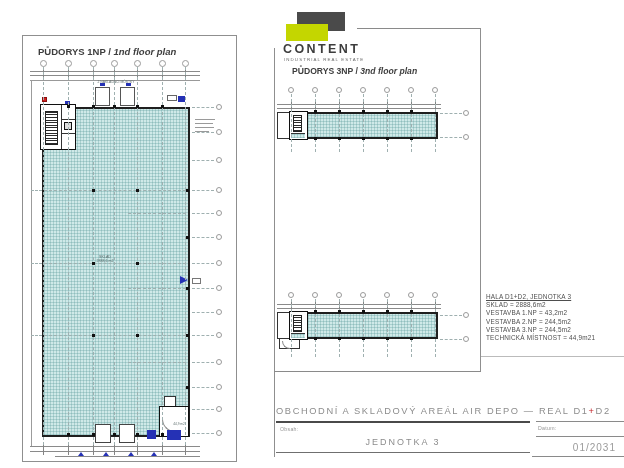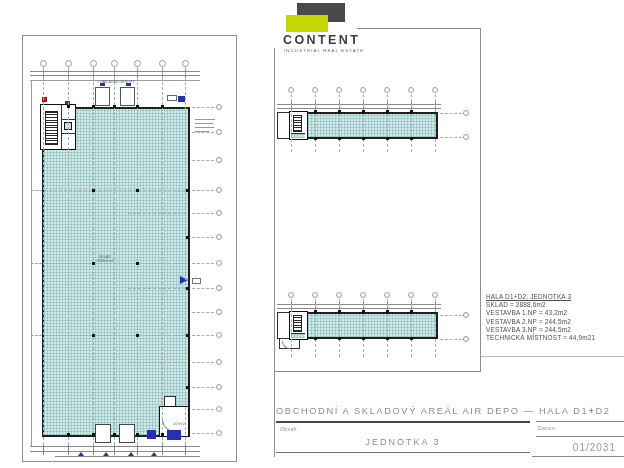--- a/index.html
+++ b/index.html
@@ -24,20 +24,25 @@
   .stairs{background:repeating-linear-gradient(0deg,#2a2a2a 0 1px,transparent 1px 2.6px);border:1px solid #222}
   .arc{border-left:1px solid #8a8a8a;border-bottom:1px solid #8a8a8a;border-bottom-left-radius:100%}
 </style>
 </head>
 <body>
 
 <div id="canvas">
 
   <div class="abs frame" style="left:22px;top:35px;width:215px;height:427px"></div>
 
+  <div class="abs plan-title" style="left:38px;top:46px;font-size:9.5px">
+    <span>PŮDORYS 1NP</span>
+    <span>/</span>
+    <i>1nd floor plan</i>
+  </div>
 
   <div class="abs hline" style="left:30px;top:80px;width:170px;border-top-color:#999"></div>
   <div class="abs" style="left:31px;top:80px;width:0;height:366px;border-left:1px solid #9c9c9c"></div>
   <div class="abs tinytext" style="left:85px;top:81px;width:62px;font-size:3.4px">2 NAKLÁDACÍ MŮSTKY</div>
   <div class="abs" style="left:95px;top:87px;width:15px;height:19px;border:1px solid #555;background:#fff"></div>
   <div class="abs" style="left:120px;top:87px;width:15px;height:19px;border:1px solid #555;background:#fff"></div>
   <div class="abs" style="left:100px;top:83px;width:5px;height:3px;background:#2531b5"></div>
   <div class="abs" style="left:126px;top:83px;width:5px;height:3px;background:#2531b5"></div>
   <div class="abs" style="left:42px;top:97px;width:5px;height:5px;background:#cf1f1f;border:1px solid #8d0f0f"></div>
   <div class="abs" style="left:65px;top:101px;width:5px;height:5px;background:#2531b5"></div>
@@ -77,32 +82,37 @@
   <div class="abs" style="left:119px;top:424px;width:16px;height:19px;border:1px solid #444;background:#fff;z-index:4"></div>
   <div class="abs" style="left:147px;top:430px;width:9px;height:9px;background:#2531b5;z-index:5"></div>
   <div class="abs" style="left:167px;top:430px;width:14px;height:10px;background:#2531b5;z-index:5"></div>
 
   <div class="abs hline" style="left:30px;top:71px;width:170px"></div>
   <div class="abs hline" style="left:30px;top:75px;width:170px"></div>
   <div class="abs hline" style="left:30px;top:446px;width:170px"></div>
   <div class="abs hline" style="left:30px;top:451px;width:170px"></div>
   <div class="abs hline" style="left:55px;top:456px;width:145px"></div>
 
-  <div class="abs" style="left:283px;top:0;width:90px;height:55px">
+  <div class="abs" style="left:283px;top:9px;width:90px;height:55px">
     <div class="abs" style="left:14px;top:3px;width:48px;height:19px;background:#4a4a4a"></div>
     <div class="abs" style="left:3px;top:15px;width:42px;height:17px;background:#c4d600"></div>
     <div class="abs" style="left:0;top:33px;font-size:12.5px;font-weight:bold;letter-spacing:2.4px;color:#3d3d3d">CONTENT</div>
     <div class="abs" style="left:1px;top:48px;font-size:4.4px;letter-spacing:1.1px;color:#6a6a6a;white-space:nowrap">INDUSTRIAL REAL ESTATE</div>
   </div>
 
   <div class="abs hline" style="left:357px;top:28px;width:124px"></div>
   <div class="abs" style="left:274px;top:48px;width:0;height:409px;border-left:1px solid #8f8f8f"></div>
   <div class="abs" style="left:480px;top:28px;width:0;height:344px;border-left:1px solid #8f8f8f"></div>
   <div class="abs hline" style="left:274px;top:371px;width:207px"></div>
 
+  <div class="abs plan-title" style="left:292px;top:66px;font-size:8.6px">
+    <span>PŮDORYS 3NP</span>
+    <span>/</span>
+    <i>3nd floor plan</i>
+  </div>
   <div class="abs hline" style="left:277px;top:104px;width:164px"></div>
   <div class="abs hline" style="left:277px;top:108px;width:164px"></div>
   <div class="abs" style="left:277px;top:112px;width:13px;height:27px;border:1px solid #333;background:#fff"></div>
   <div class="abs teal" style="left:306px;top:112px;width:132px;height:27px;border:2px solid #1f1f1f"></div>
   <div class="abs" style="left:289px;top:111px;width:19px;height:29px;background:#fff;border:1.5px solid #101010;z-index:3">
     <div class="abs stairs" style="left:3px;top:3px;width:9px;height:17px"></div>
     <div class="abs teal" style="left:1px;top:21px;width:14px;height:5px;border-top:1px solid #333"></div>
   </div>
 
   <div class="abs hline" style="left:277px;top:304px;width:164px"></div>
@@ -121,21 +131,21 @@
     <div class="hd">HALA D1+D2, JEDNOTKA 3</div>
     <div>SKLAD = 2888,6m2</div>
     <div>VESTAVBA 1.NP = 43,2m2</div>
     <div>VESTAVBA 2.NP = 244,5m2</div>
     <div>VESTAVBA 3.NP = 244,5m2</div>
     <div>TECHNICKÁ MÍSTNOST = 44,9m21</div>
   </div>
   <div class="abs hline" style="left:481px;top:356px;width:143px;border-top-color:#bbb"></div>
 
   <div class="abs tb" style="left:276px;top:406px;font-size:9.3px;letter-spacing:1.6px">
-    <span>OBCHODNÍ A SKLADOVÝ AREÁL AIR DEPO — HALA D1</span><span class="red">+</span><span>D2</span>
+    <span>OBCHODNÍ A SKLADOVÝ AREÁL AIR DEPO — REAL D1</span><span class="red">+</span><span>D2</span>
   </div>
   <div class="abs" style="left:276px;top:421px;width:254px;height:2px;background:#4a4a4a"></div>
   <div class="abs hline" style="left:536px;top:421px;width:88px"></div>
   <div class="abs tb" style="left:280px;top:426px;font-size:5.2px;letter-spacing:.3px;color:#949494">Obsah:</div>
   <div class="abs tb" style="left:538px;top:425px;font-size:5.2px;letter-spacing:.3px;color:#949494">Datum:</div>
   <div class="abs hline" style="left:536px;top:436px;width:88px"></div>
   <div class="abs tb" style="left:276px;top:437px;width:254px;text-align:center;font-size:9px;letter-spacing:2px">JEDNOTKA 3</div>
   <div class="abs hline" style="left:276px;top:452px;width:254px;border-top-color:#6f6f6f"></div>
   <div class="abs tb" style="left:536px;top:442px;width:80px;text-align:right;font-size:10px;letter-spacing:1px;color:#9a9a9a">01/2031</div>
   <div class="abs hline" style="left:532px;top:456px;width:92px"></div>

